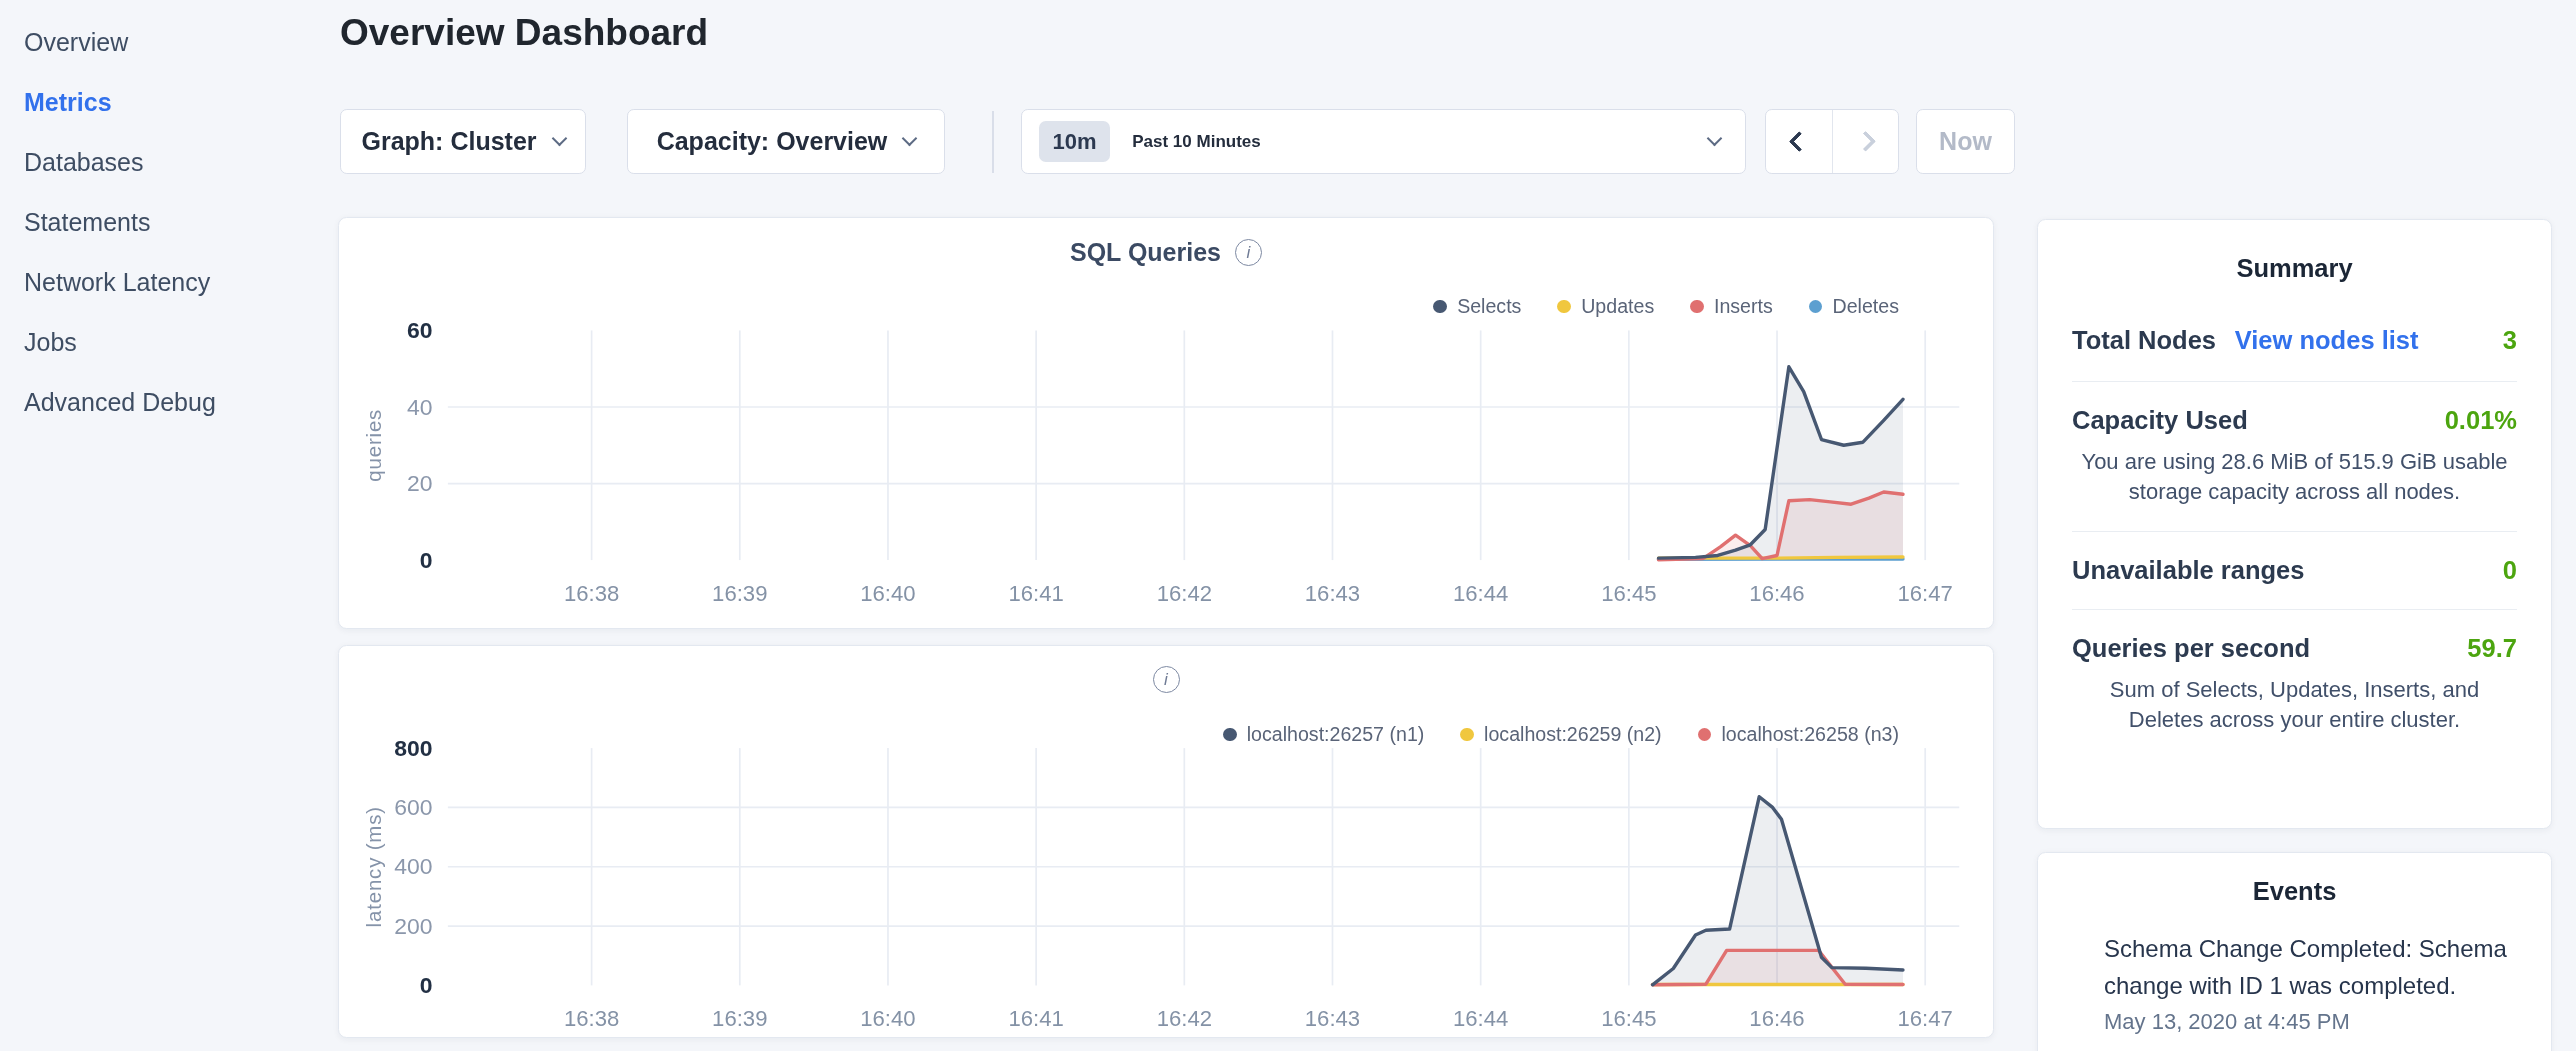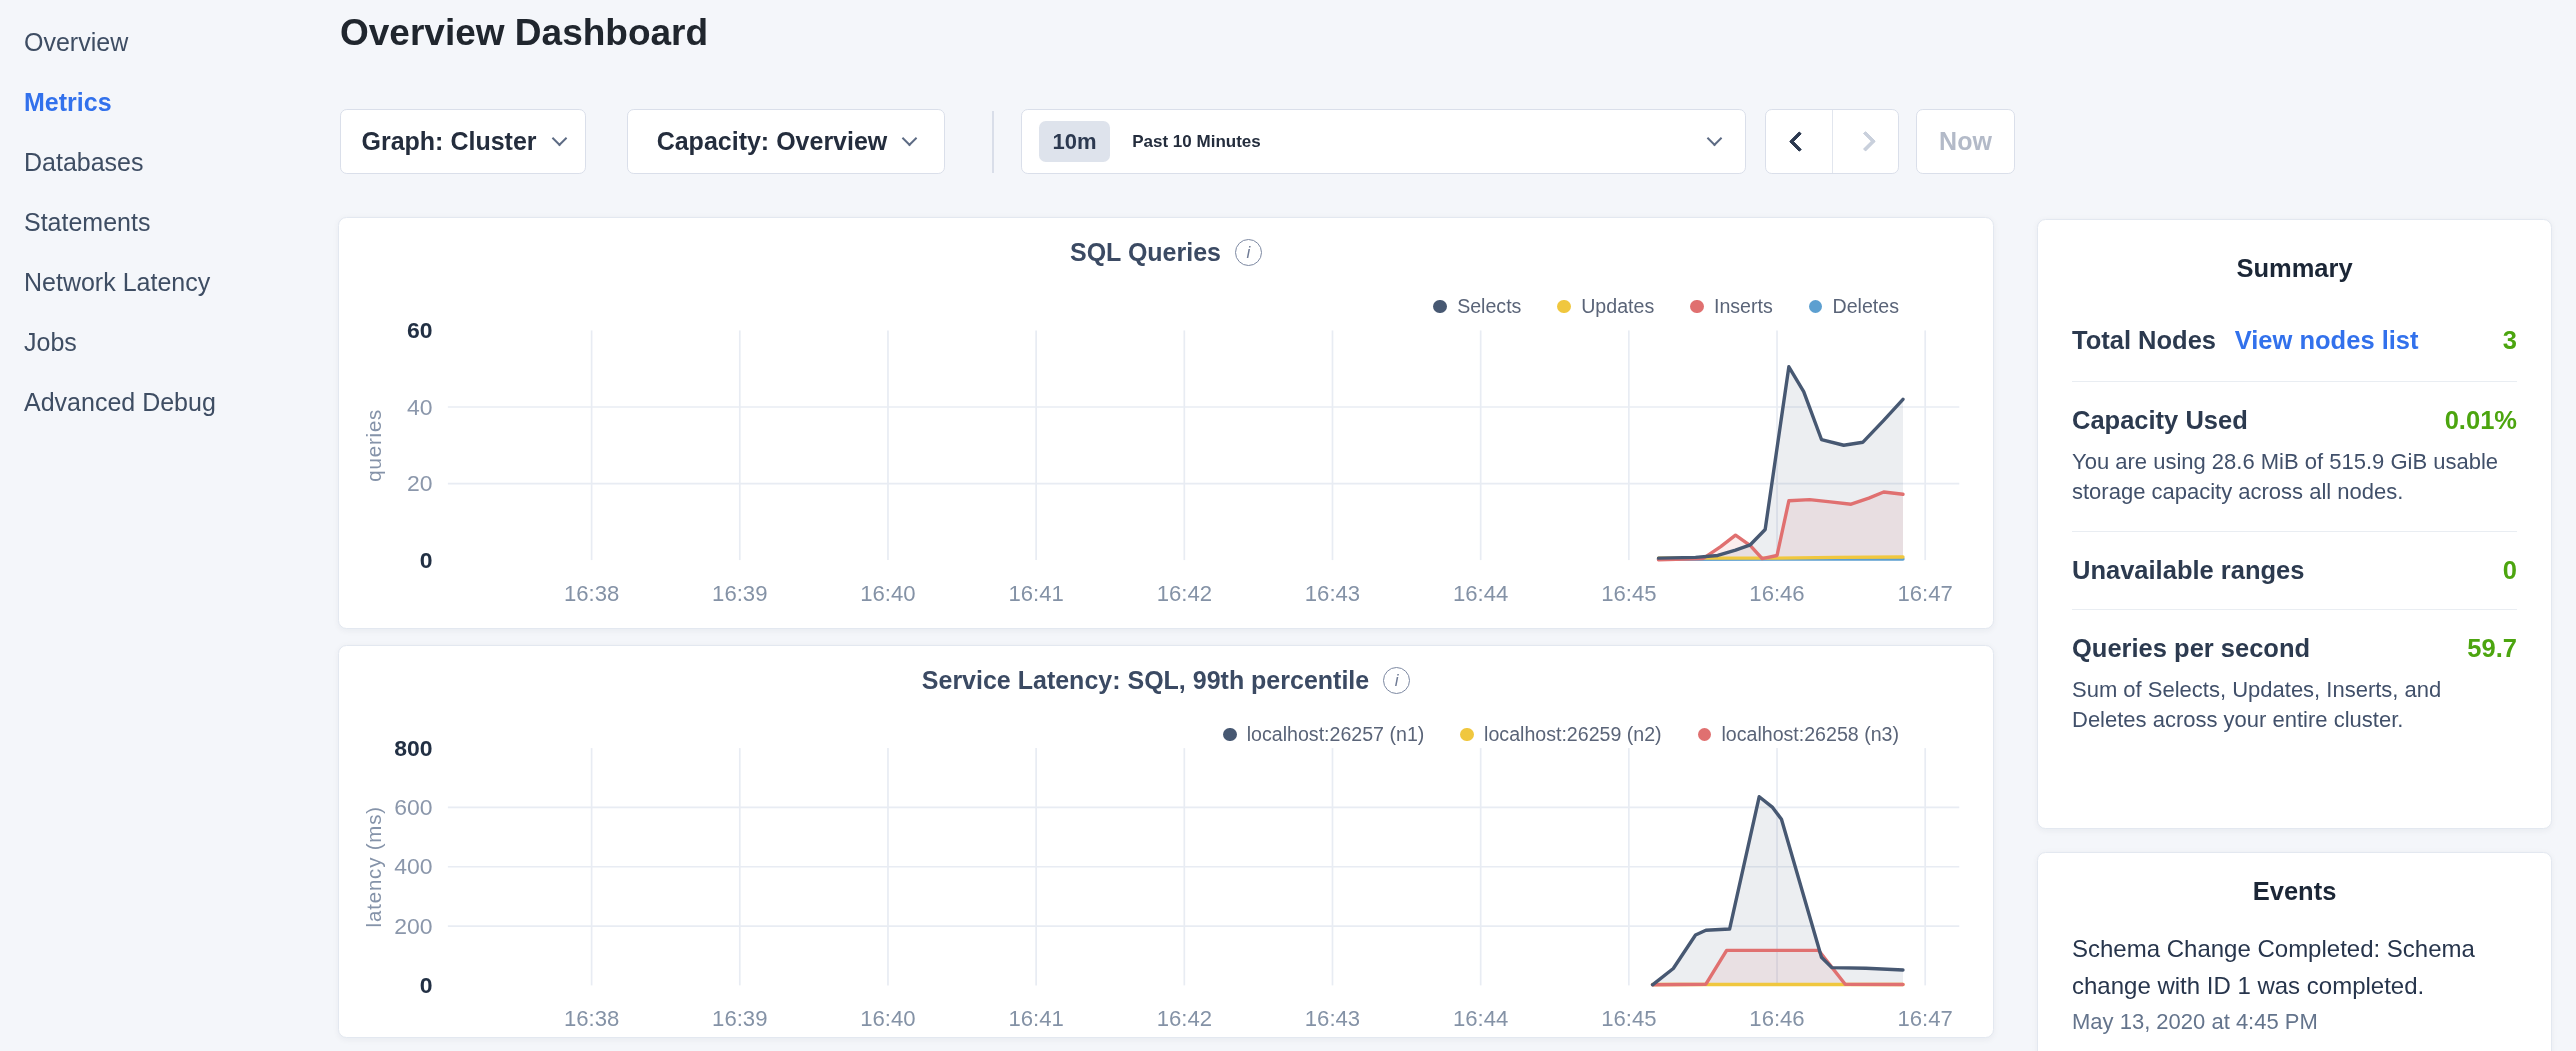--- a/index.html
+++ b/index.html
@@ -64,28 +64,28 @@
   .legend-item { display: inline-flex; align-items: center; gap: 10.2px; font-size: 19.6px; color: #5a6478; }
   .legend-dot { width: 13.6px; height: 13.6px; border-radius: 50%; display: inline-block; }
   .chart-svg { position: absolute; left: 0; top: 0; }
 
   
   #summary-card { left: 2037px; top: 219px; width: 515px; height: 610px; }
   #events-card  { left: 2037px; top: 852px; width: 515px; height: 357px; }
   .panel-title { text-align: center; font-size: 25.5px; font-weight: 700; color: #1b2636; padding-top: 34px; }
   #events-card .panel-title { padding-top: 24px; }
   .summary-body { padding: 0 34px; }
-  .srow { display: flex; align-items: baseline; flex-wrap: wrap; padding: 24px 0; border-top: 1.7px solid #e9edf2; }
+  .srow { display: flex; align-items: baseline; flex-wrap: wrap; padding: 24px 0; border-top: 1.7px solid #e9edf2; text-align: center; }
   .srow.first { border-top: none; padding: 43px 0 25.5px; }
   .slabel { font-size: 25.5px; font-weight: 700; color: #2c3a4f; }
   .slink { font-size: 25.5px; font-weight: 700; color: #3271ec; margin-left: 18.7px; text-decoration: none; cursor: pointer; }
   .sspacer { flex: 1; }
   .sval { font-size: 25.5px; font-weight: 700; color: #4ca50f; }
   .sdesc { width: 100%; margin-top: 12px; font-size: 22px; line-height: 30px; color: #41506a; }
-  .events-body { padding: 0 34px; }
+  .events-body { padding: 0 34px; margin-left: 32px; }
   .event-text { margin-top: 24px; font-size: 24px; line-height: 37px; color: #27354c; }
   .event-time { margin-top: 5.1px; font-size: 22px; color: #64748c; }
 </style>
 </head>
 <body>
 
 <nav class="sidebar" id="sidebar-list">
     <div class="side-item">Overview</div>
     <div class="side-item active">Metrics</div>
     <div class="side-item">Databases</div>
@@ -176,21 +176,20 @@
       <path d="M 1551.342156862746,402 L 1551.342156862746,399.75 L 1594.8960784313736,398.85 L 1621.0284313725497,396.6 L 1641.9343137254903,390.3 L 1659.3558823529418,384 L 1676.777450980393,366 L 1704.6519607843138,174.75 L 1722.073529411765,204 L 1742.979411764706,260.25 L 1769.1117647058834,267 L 1791.7598039215688,263.4 L 1816.1500000000003,237.75 L 1838.7980392156871,213 L 1838.7980392156871,402 Z" fill="rgba(71,88,114,0.10)" stroke="none"></path>
       <polyline points="1551.342156862746,401.1 1838.7980392156871,400.65" fill="none" stroke="#5c9fd0" stroke-width="4" stroke-linejoin="round" stroke-linecap="round"></polyline>
       <polyline points="1551.342156862746,399.75 1690.7147058823532,399.75 1760.4009803921572,398.85 1838.7980392156871,398.4" fill="none" stroke="#f0c73e" stroke-width="4" stroke-linejoin="round" stroke-linecap="round"></polyline>
       <polyline points="1551.342156862746,401.55 1603.6068627450986,400.2 1624.5127450980392,386.25 1641.9343137254903,372.75 1659.3558823529418,384.9 1673.2931372549021,400.2 1690.7147058823532,396.6 1704.6519607843138,332.25 1729.0421568627453,330.9 1753.4323529411768,333.6 1777.8225490196082,336.3 1798.728431372549,329.1 1816.1500000000003,321.9 1838.7980392156871,324.6" fill="none" stroke="#e07070" stroke-width="4" stroke-linejoin="round" stroke-linecap="round"></polyline>
       <polyline points="1551.342156862746,399.75 1594.8960784313736,398.85 1621.0284313725497,396.6 1641.9343137254903,390.3 1659.3558823529418,384 1676.777450980393,366 1704.6519607843138,174.75 1722.073529411765,204 1742.979411764706,260.25 1769.1117647058834,267 1791.7598039215688,263.4 1816.1500000000003,237.75 1838.7980392156871,213" fill="none" stroke="#475872" stroke-width="4" stroke-linejoin="round" stroke-linecap="round"></polyline>
     </svg>
   </div>
 
 <div class="card chart-card" id="chart-card-1">
   <div class="chart-head">
-    <span class="chart-title">Service Latency: SQL, 99th percentile</span>
     <span class="info-icon">i</span>
   </div>
   <div class="legend">
       <span class="legend-item">
         <span class="legend-dot" style="background: rgb(71, 88, 114);"></span>
         <span>localhost:26257 (n1)</span>
       </span>
       <span class="legend-item">
         <span class="legend-dot" style="background: rgb(240, 199, 62);"></span>
         <span>localhost:26259 (n2)</span>

